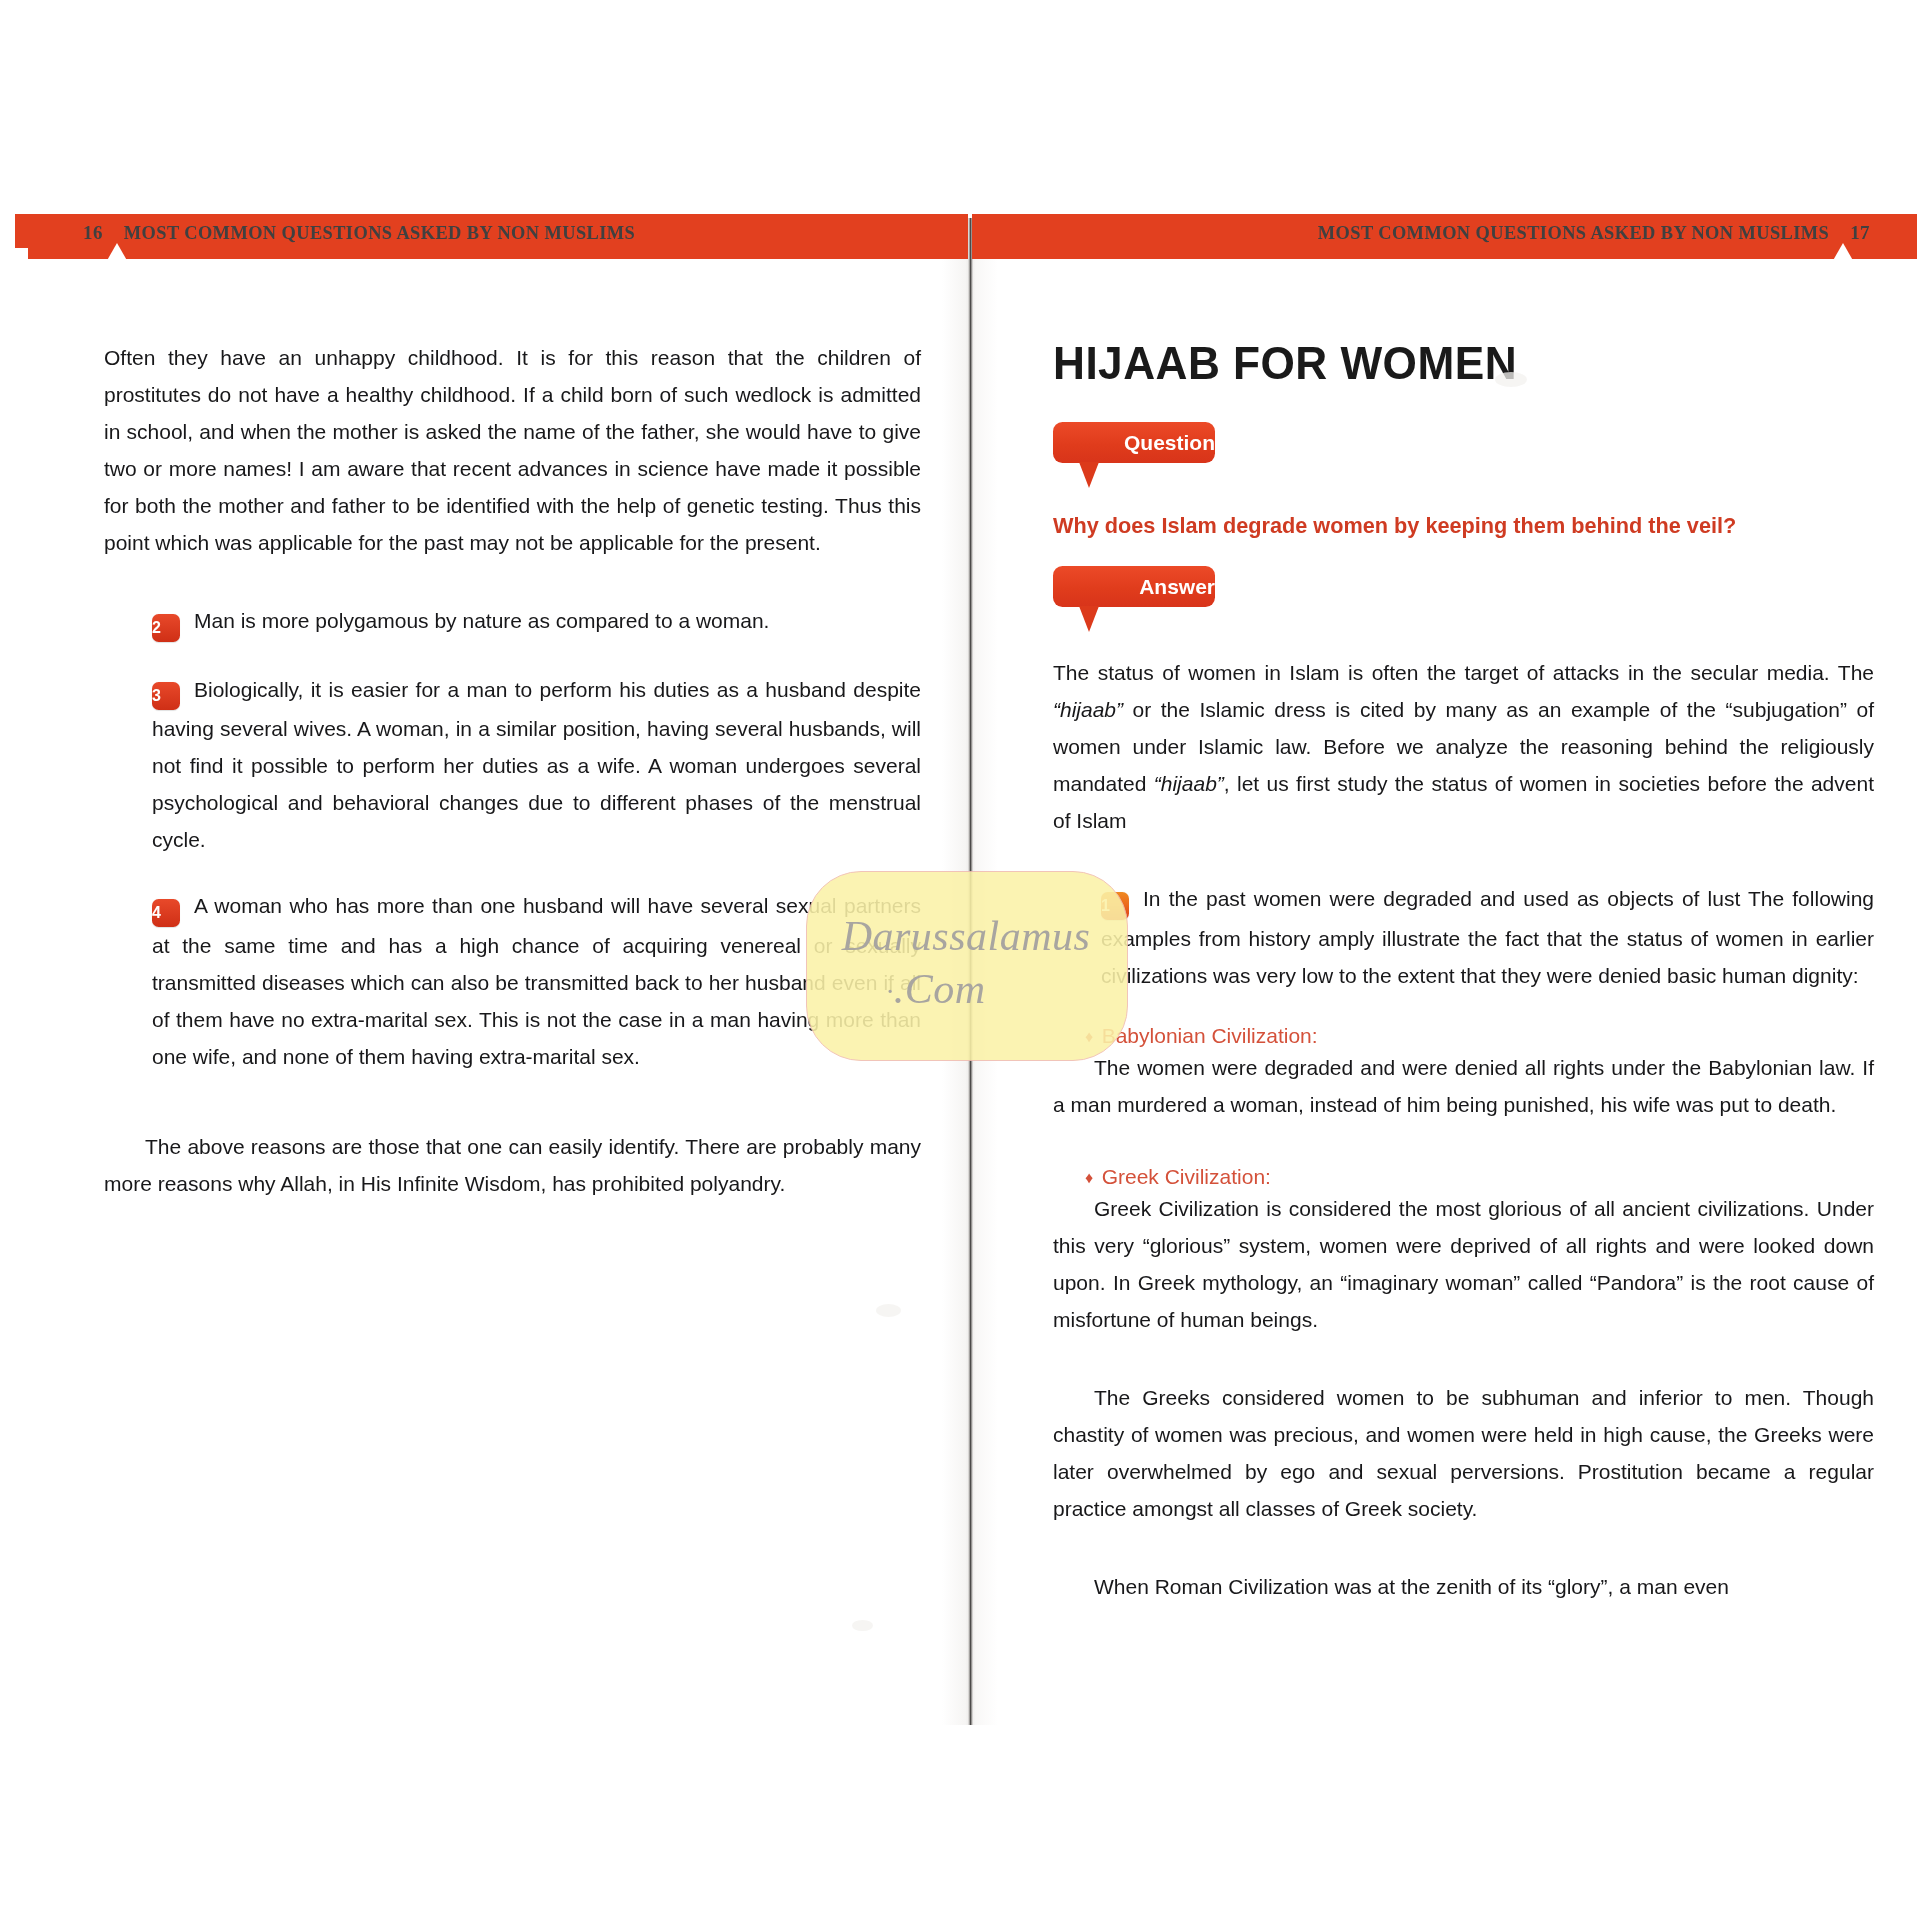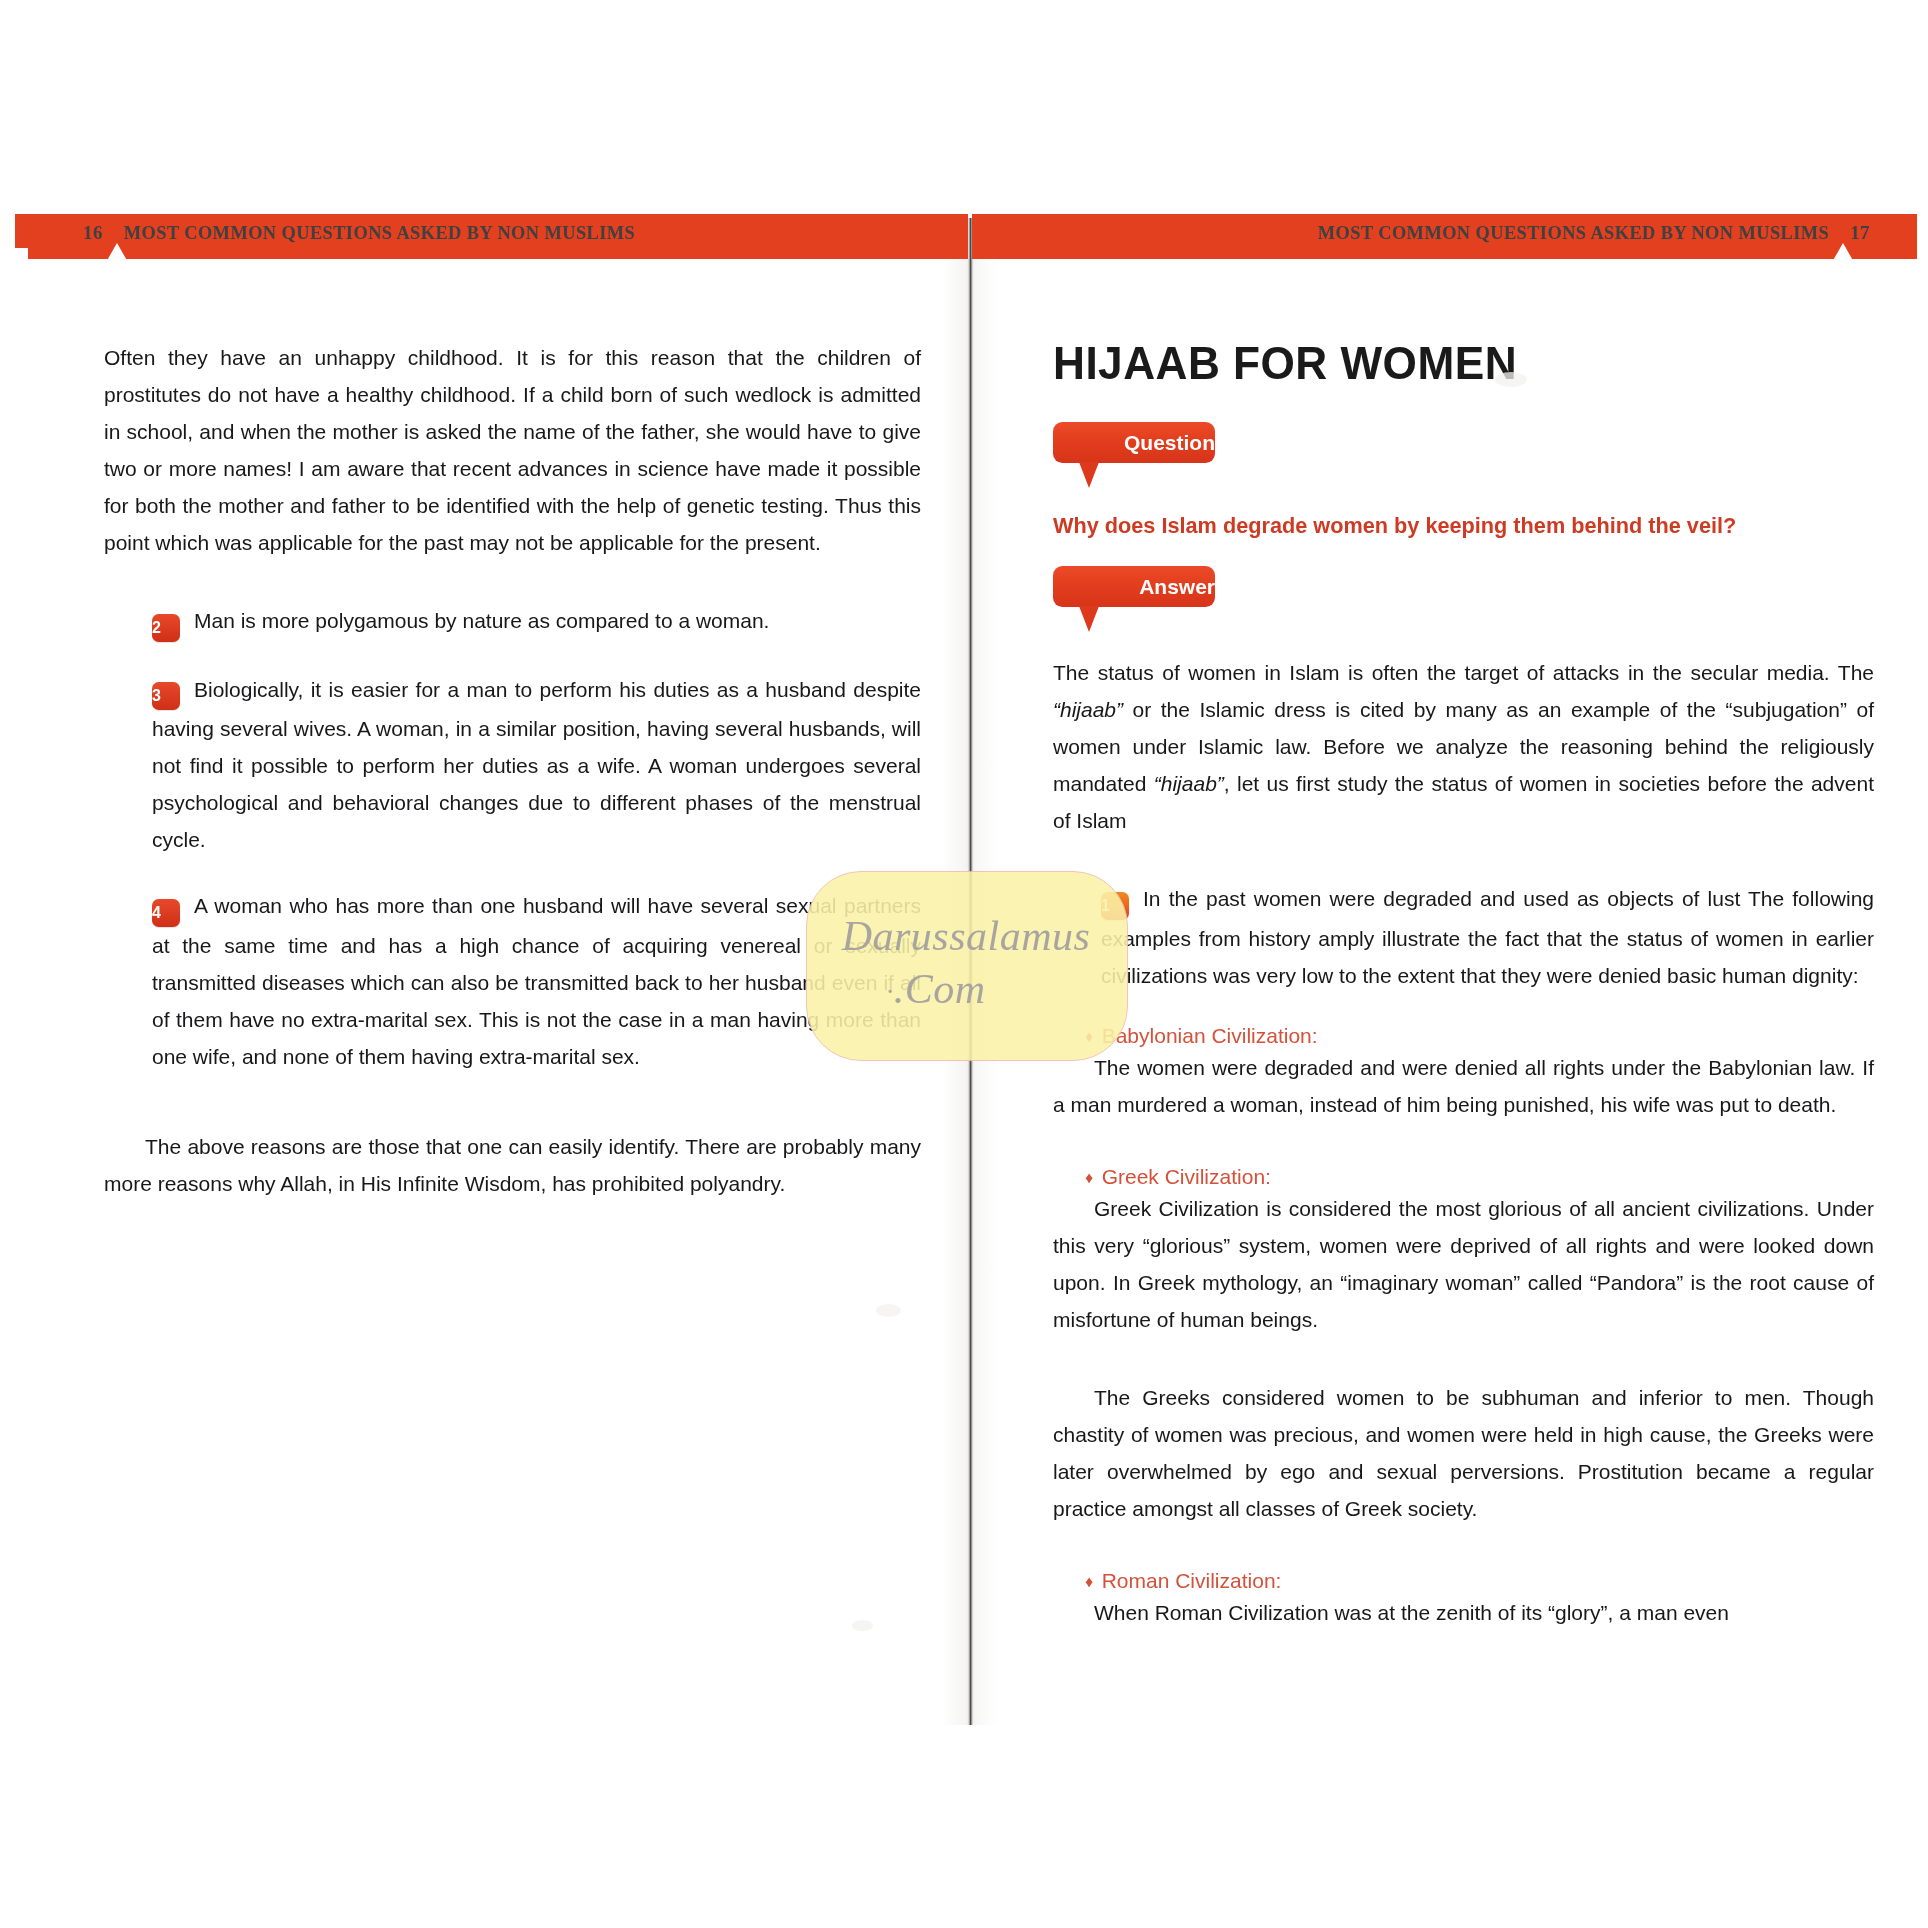--- a/index.html
+++ b/index.html
@@ -389,23 +389,20 @@
     </p>
 
     <div class="para-gap-md"></div>
 
     <p class="body-text lastline-left">
       <span class="para-indent"></span><span>The Greeks considered women to be subhuman and inferior to men. Though chastity of women was precious, and women were held in high cause, the Greeks were later overwhelmed by ego and sexual perversions. Prostitution became a regular practice amongst all classes of Greek society.</span>
     </p>
 
     <div class="para-gap-md"></div>
 
-    <p class="civ-head">
-      <span class="civ-bullet">♦</span><span>Roman Civilization:</span>
-    </p>
     <p class="body-text lastline-left">
       <span class="para-indent"></span><span>When Roman Civilization was at the zenith of its “glory”, a man even</span>
     </p>
 
   </div>
 
   <div id="watermark"></div>
   <div id="watermark-text">
     <div id="wm-line1">Darussalamus</div>
     <div id="wm-line2">

